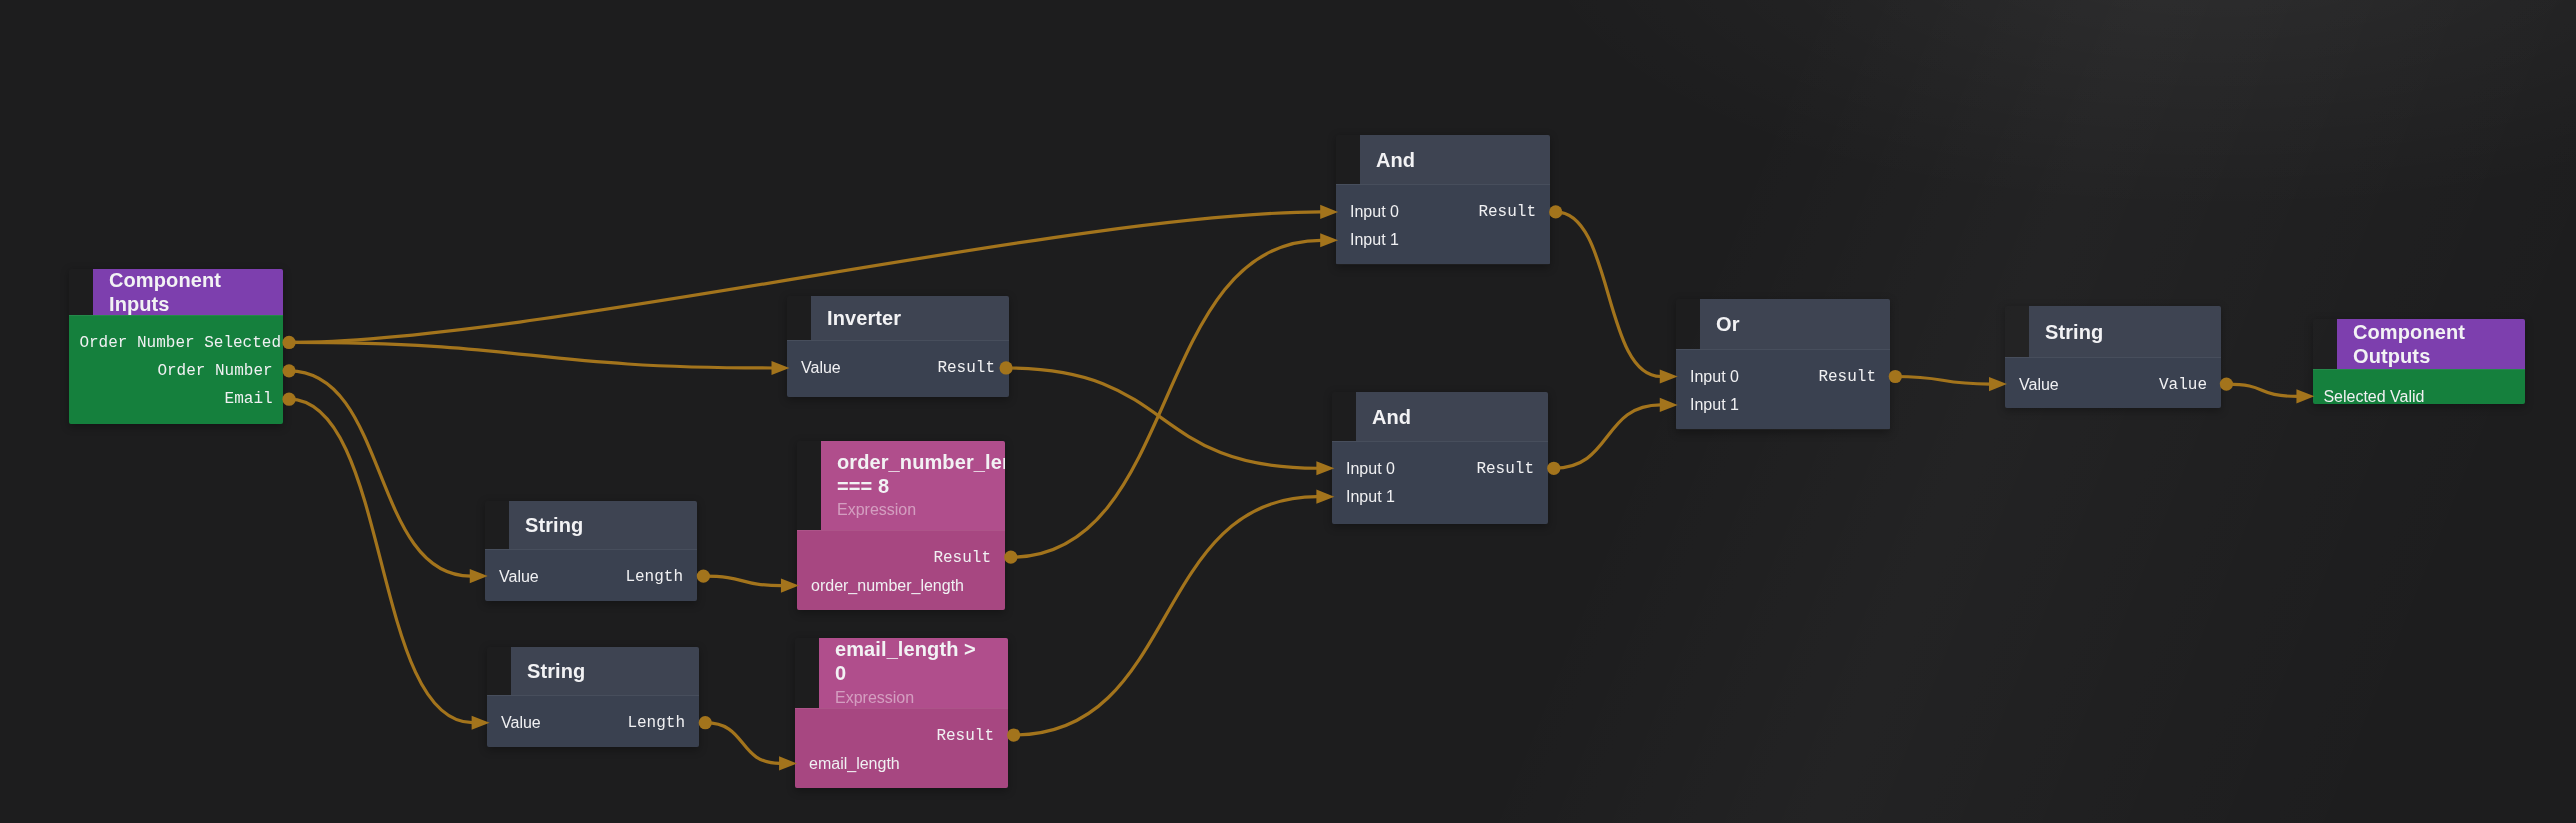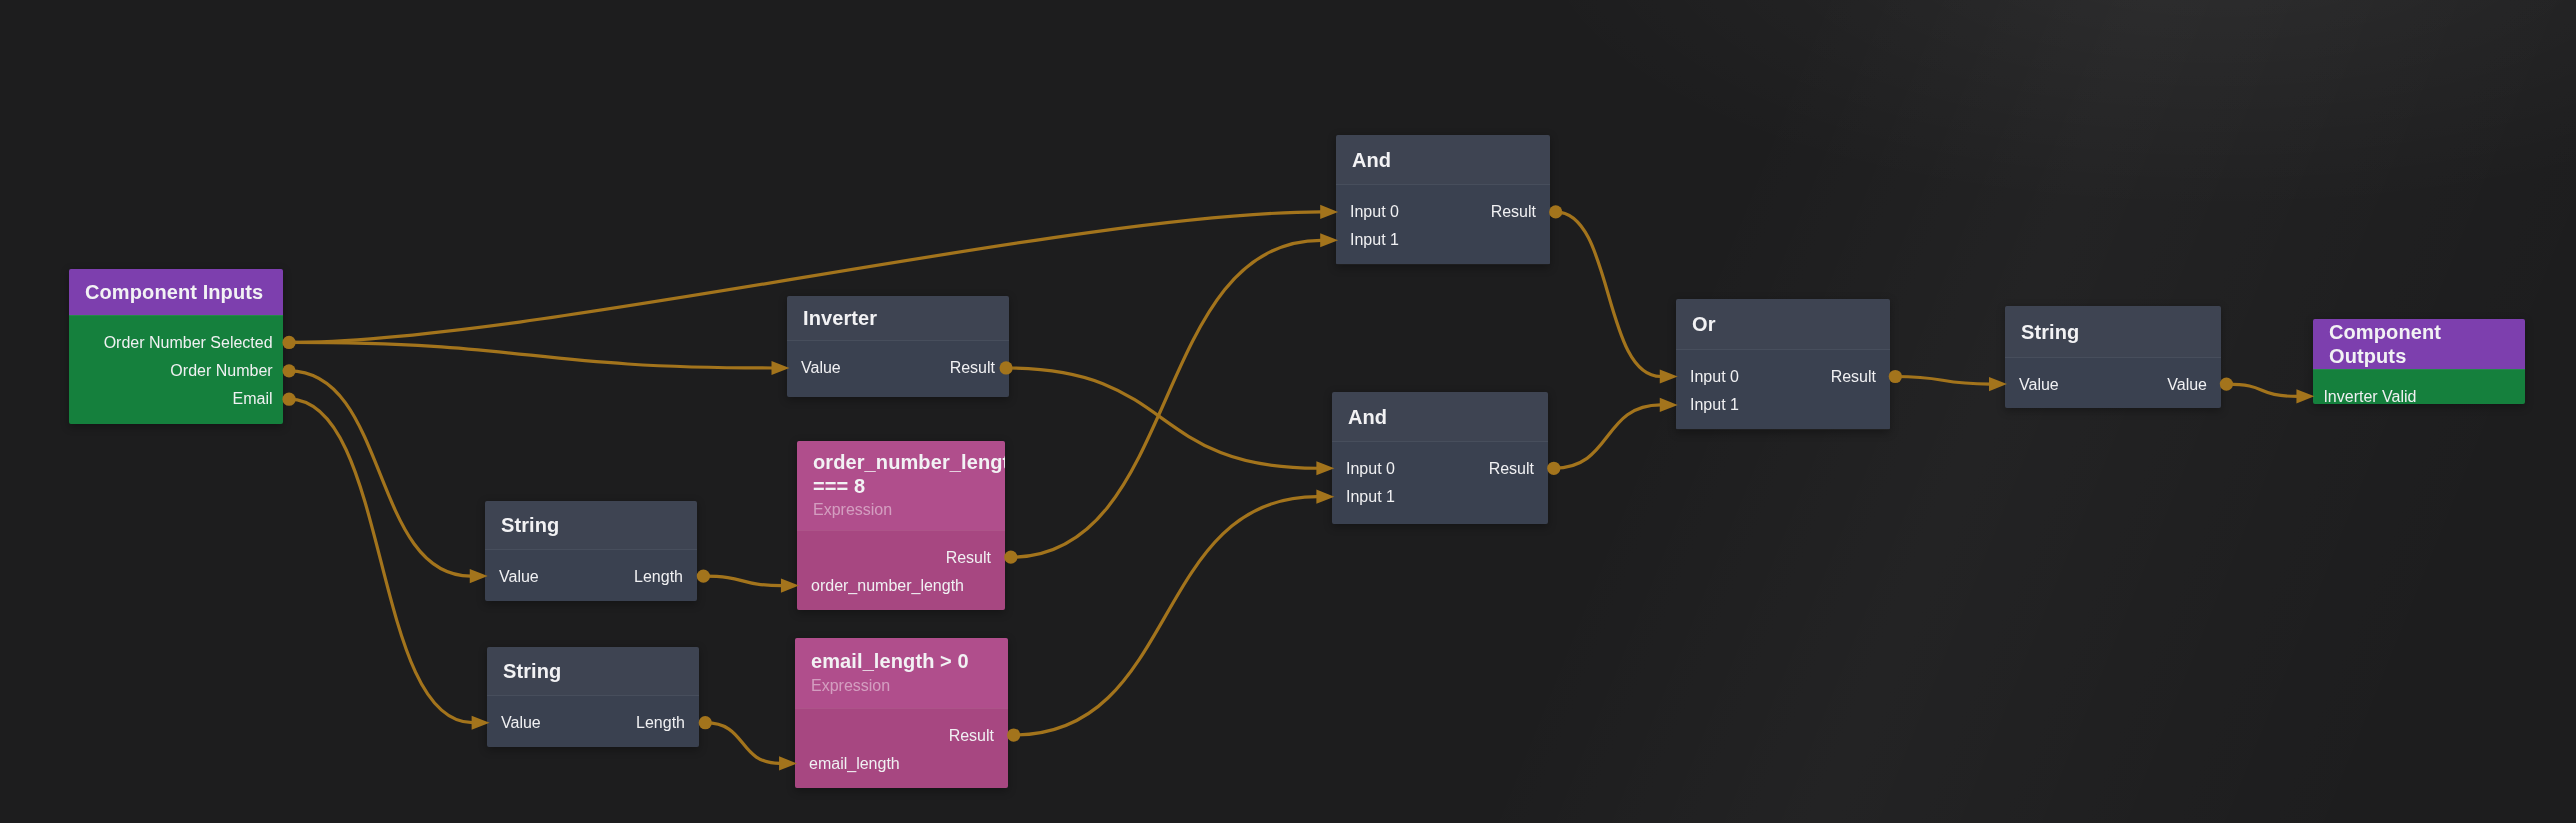--- a/index.html
+++ b/index.html
@@ -39,20 +39,21 @@
     box-shadow: 0 2.8px 8.5px rgba(0,0,0,0.30);
     box-sizing: border-box;
     overflow: hidden;
   }
   .node-header {
     display: flex;
     flex-direction: column;
     justify-content: center;
     box-sizing: border-box;
     padding: 6px 16px;
+    margin-left: 24px;
   }
   .node-title {
     color: #f2f2f4;
     font-size: 20px;
     font-weight: 600;
     line-height: 24px;
     letter-spacing: 0.1px;
     white-space: normal;
   }
   .node-subtitle {
@@ -76,21 +77,21 @@
   }
   .node.purple .node-row { padding: 0 10.4px; }
   .port-label {
     color: #f0f0f2;
     font-size: 16px;
     font-weight: 400;
     line-height: 28px;
     white-space: nowrap;
   }
   .in-label  { text-align: left; }
-  .out-label { text-align: left; margin-left: auto; }
+  .out-label { text-align: left; margin-left: auto; font-family: Liberation Mono, monospace; }
 
   .node.gray   .node-header { background: #3e4452; }
   .node.gray   .node-body   { background: #3a4150; }
   .node.purple .node-header { background: #7d3fae; }
   .node.purple .node-body   { background: #15803d; }
   .node.pink   .node-header { background: #b04e8c; }
   .node.pink   .node-body   { background: #a74781; }
 
   .wire {
     fill: none;
@@ -247,21 +248,21 @@
             <span class="port-label out-label">Value</span>
           </div>
         </div>
       </div>
       <div class="node purple" style="left: 2313px; top: 319px; width: 212px; height: 85px;">
         <div class="node-header" style="height: 50px;">
           <div class="node-title">Component Outputs</div>
         </div>
         <div class="node-body" style="height: 49px;">
           <div class="node-row">
-            <span class="port-label in-label">Inverter Valid</span>
+            <span class="port-label in-label">Selected Valid</span>
           </div>
         </div>
       </div>
     </div>
   <svg id="ports-layer" class="layer" width="2576" height="823" viewBox="0 0 2722 870">
       <circle cx="305" cy="362" r="7" fill="#a3741c"></circle>
       <circle cx="305" cy="392" r="7" fill="#a3741c"></circle>
       <circle cx="305" cy="422" r="7" fill="#a3741c"></circle>
       <circle cx="743" cy="609" r="7" fill="#a3741c"></circle>
       <polygon points="496,601.5 515,609 496,616.5" fill="#a3741c"></polygon>

